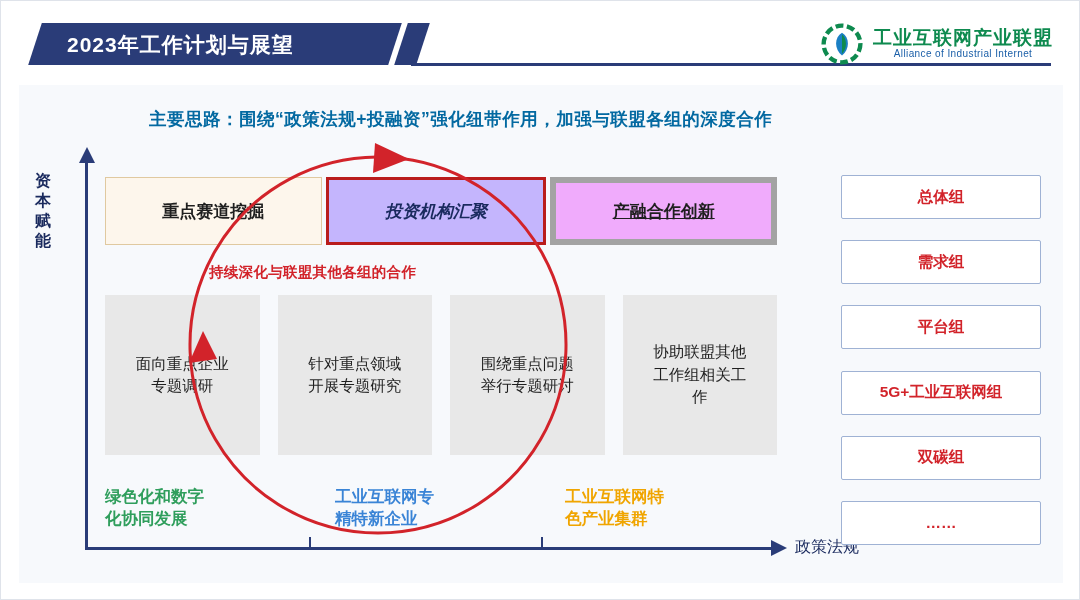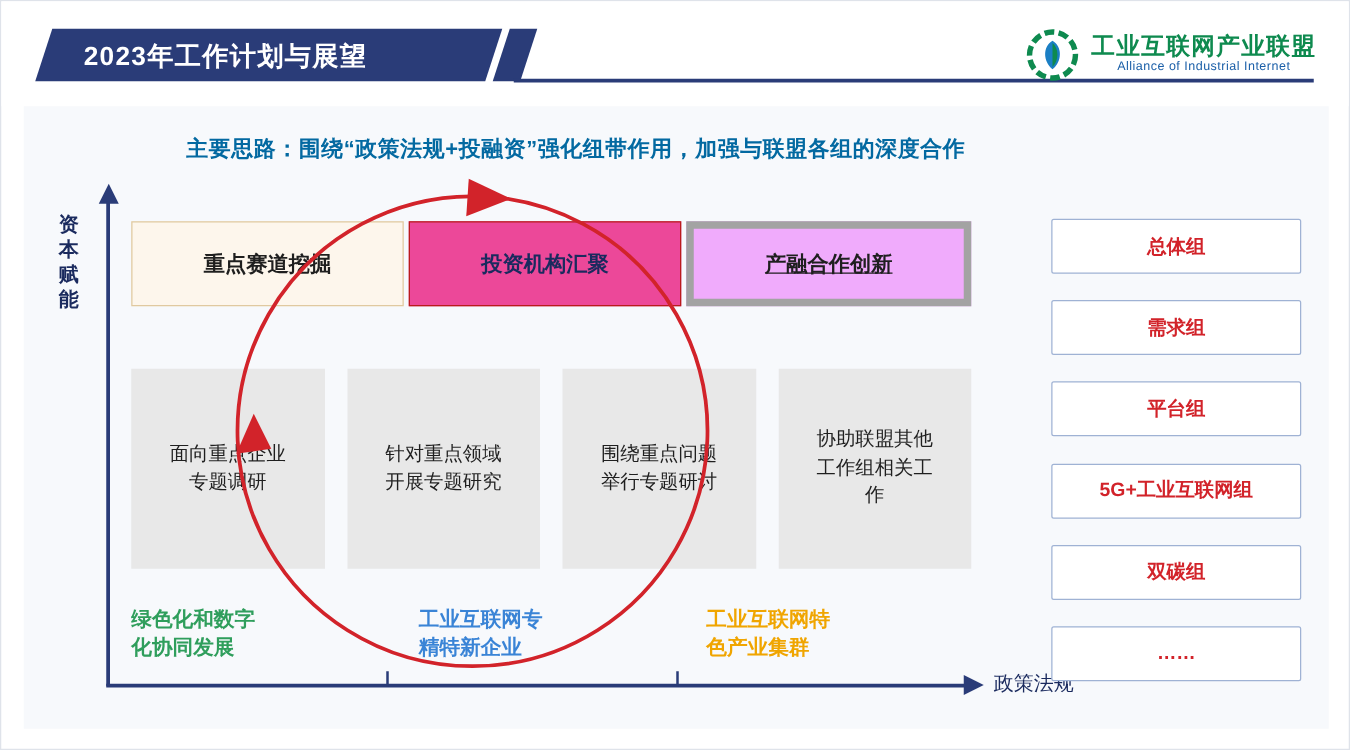--- a/index.html
+++ b/index.html
@@ -136,21 +136,21 @@
     border-left: 16px solid #2a3c78;
   }
   .y-label {
     position: absolute;
     left: 16px; top: 86px;
     width: 28px;
     color: #1a2a5e;
     font-size: 16px;
     font-weight: bold;
     line-height: 1.25;
-    text-align: right;
+    text-align: left;
   }
   .x-label {
     position: absolute;
     left: 776px; top: 452px;
     color: #1a2a5e;
     font-size: 16px;
     font-weight: normal;
   }
 
   
@@ -166,21 +166,21 @@
     flex: 1;
     display: flex;
     align-items: center;
     justify-content: center;
     font-size: 17px;
     font-weight: bold;
     color: #1f1f1f;
     box-sizing: border-box;
   }
   .top-box.b1 { background: #fdf6ec; border: 1px solid #e0c9a0; }
-  .top-box.b2 { background: #ec4899; border: 1px solid #b91c1c; color:#1a2a5e; }
+  .top-box.b2 { background: #c4b5fd; border: 3px solid #b91c1c; color:#1a2a5e;font-style:italic; }
   .top-box.b3 { background: #f0abfc; border: 6px solid #a3a3a3; text-decoration: underline; }
 
   
   .midrow {
     position: absolute;
     left: 86px; top: 210px;
     width: 672px;
     height: 160px;
     display: flex;
     gap: 18px;
@@ -308,20 +308,21 @@
 
     <div class="tick" style="left:290px;"></div>
     <div class="tick" style="left:522px;"></div>
 
     <div class="toprow">
       <div class="top-box b1">重点赛道挖掘</div>
       <div class="top-box b2">投资机构汇聚</div>
       <div class="top-box b3">产融合作创新</div>
     </div>
 
+    <div class="red-note">持续深化与联盟其他各组的合作</div>
 
     <div class="midrow">
       <div class="mid-box">面向重点企业<br>专题调研</div>
       <div class="mid-box">针对重点领域<br>开展专题研究</div>
       <div class="mid-box">围绕重点问题<br>举行专题研讨</div>
       <div class="mid-box">协助联盟其他<br>工作组相关工<br>作</div>
     </div>
 
     <svg class="circle-svg" viewBox="0 0 420 420">
       <path d="M210 22 A188 188 0 1 1 208 22" fill="none" stroke="#d2232a" stroke-width="3"></path>

